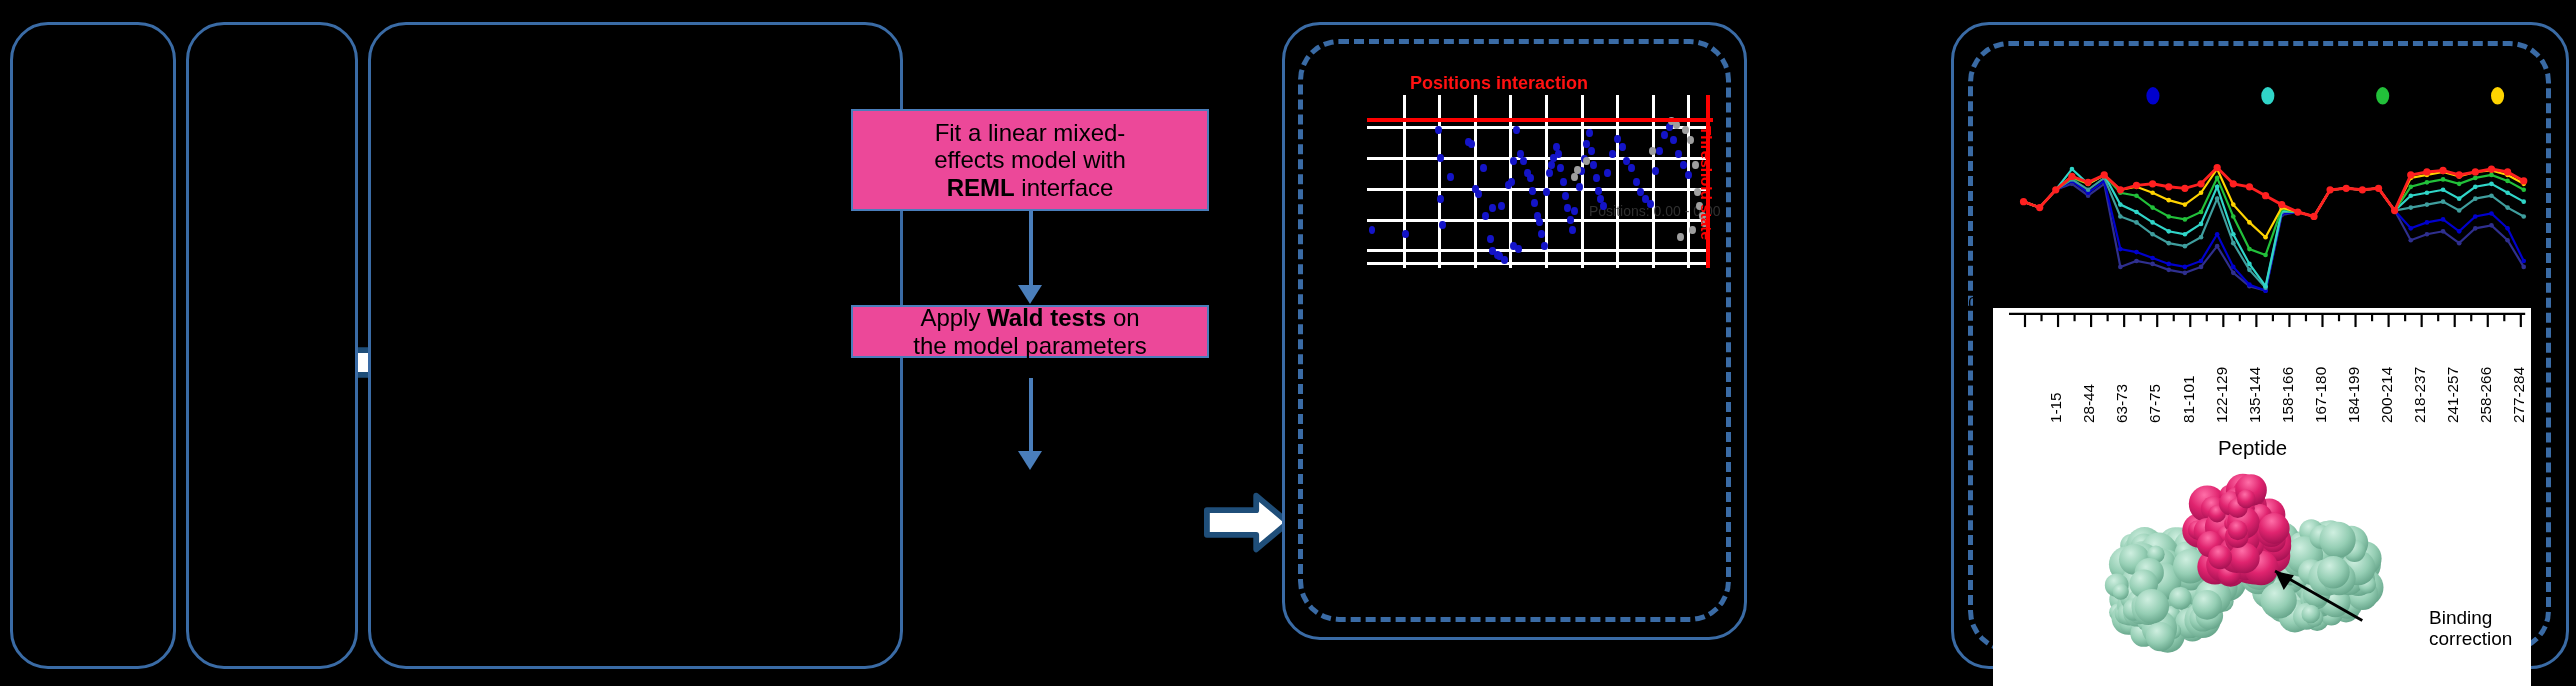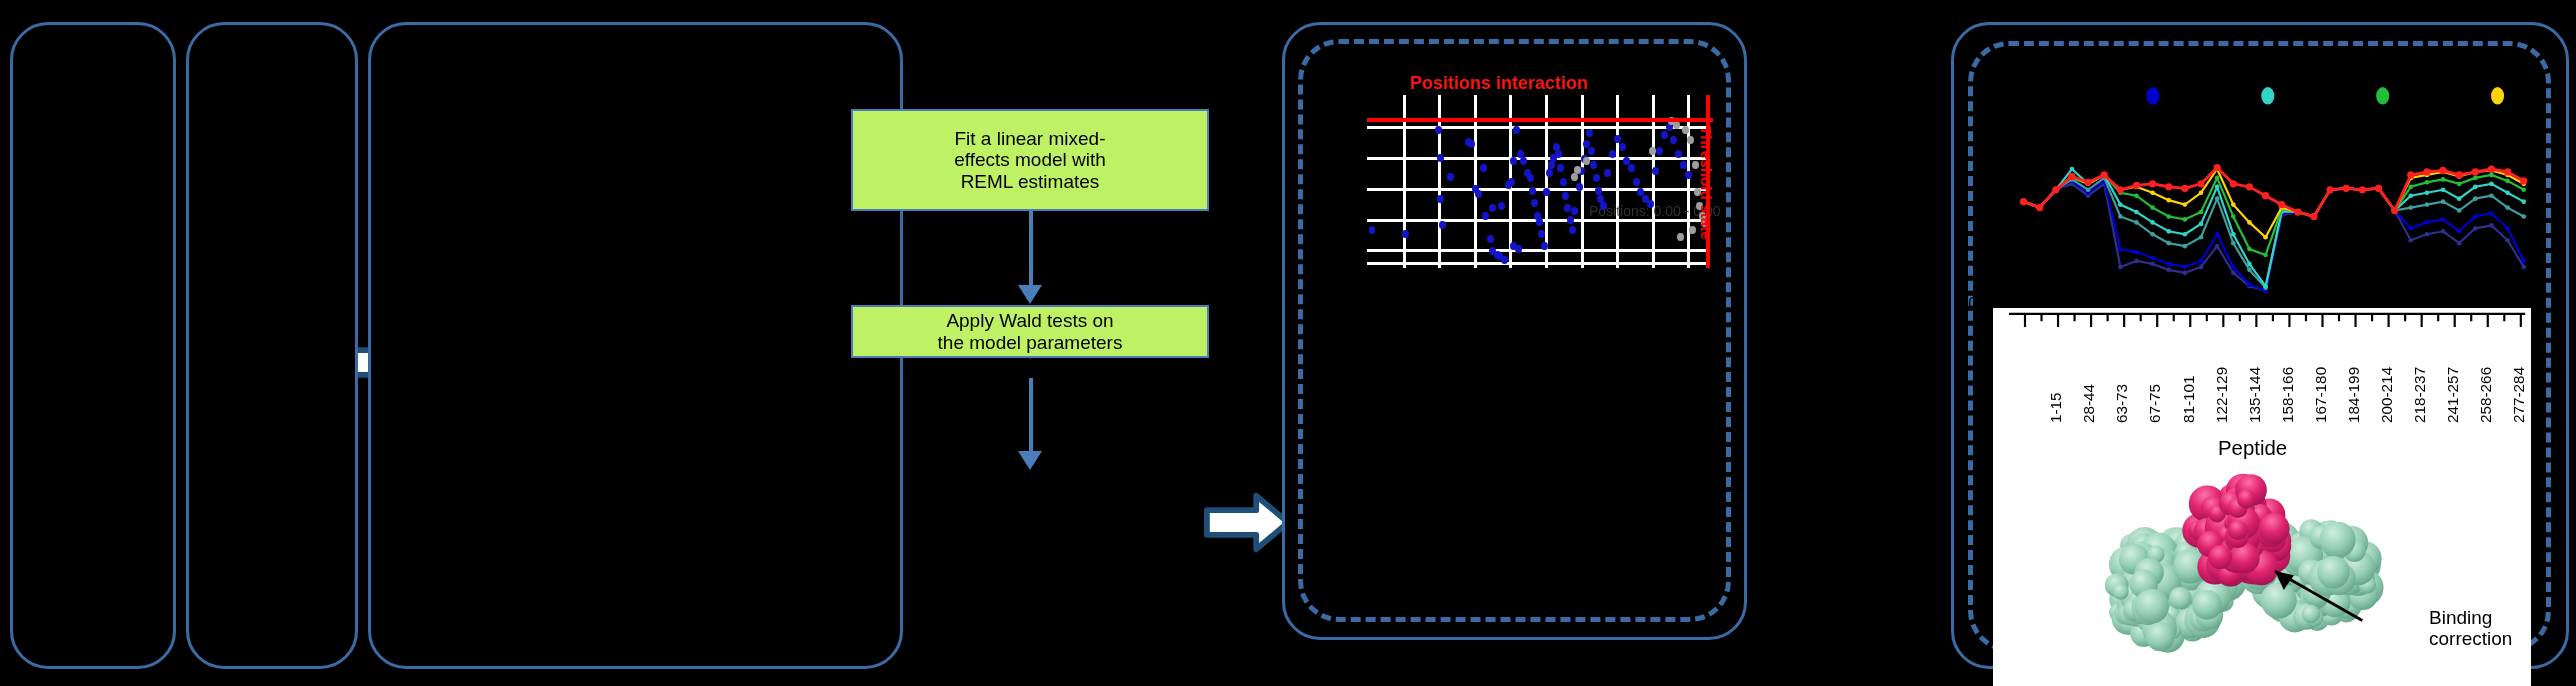--- a/index.html
+++ b/index.html
@@ -70,35 +70,35 @@
   }
   .csv-band span{
     color:#fff;font-weight:bold;font-size:54px;letter-spacing:1.5px;
     text-shadow:0 1.5px 1.5px rgba(0,0,0,.35);
     font-family:"Liberation Sans", sans-serif;
   }
 
   
   .flowbox{
     position:absolute;
-    background:#bef264;
+    background:#ec4899;
     border:2.2px solid #4A7EBB;
     box-sizing:border-box;
     color:#000;
     display:flex;align-items:center;justify-content:center;
     text-align:center;
-    font-size:19px;
+    font-size:24px;
     line-height:1.14;
     font-family:"Liberation Sans", sans-serif;
     padding:4.4px 7.3px;
   }
   #flow-1{left:851px;top:109px;width:358px;height:102px;}
   #flow-2{left:851px;top:305px;width:358px;height:53px;}
   #flow-3{left:851px;top:470px;width:358px;height:135px;}
-  .flowbox b{font-weight:normal;}
+  .flowbox b{font-weight:bold;}
 
   
   .vconn{position:absolute;width:3.6px;background:#4A7EBB;}
   #vconn-1{left:1029px;top:211px;height:74px;}
   #vconn-2{left:1029px;top:378px;height:73px;}
   .vhead{
     position:absolute;width:0;height:0;
     border-left:12.4px solid transparent;border-right:12.4px solid transparent;
     border-top:19px solid #4A7EBB;
   }
@@ -198,21 +198,21 @@
       <path d="M4 26 L72 26 L72 6 L116 43 L72 80 L72 60 L4 60 Z" fill="#ffffff" stroke="#1F4E79" stroke-width="8" stroke-linejoin="round"></path>
     </svg>
   </div>
 
   <div class="panel" id="panel-stats"></div>
 
   <div class="flowbox" id="flow-1">
     <div>
       <span>Fit a linear mixed-</span><br>
       <span>effects model with</span><br>
-      <b>REML</b><span> estimates</span>
+      <b>REML</b><span> interface</span>
     </div>
   </div>
 
   <div class="vconn" id="vconn-1"></div>
   <div class="vhead" id="vhead-1"></div>
 
   <div class="flowbox" id="flow-2">
     <div>
       <span>Apply </span><b>Wald tests</b><span> on</span><br>
       <span>the model parameters</span>

